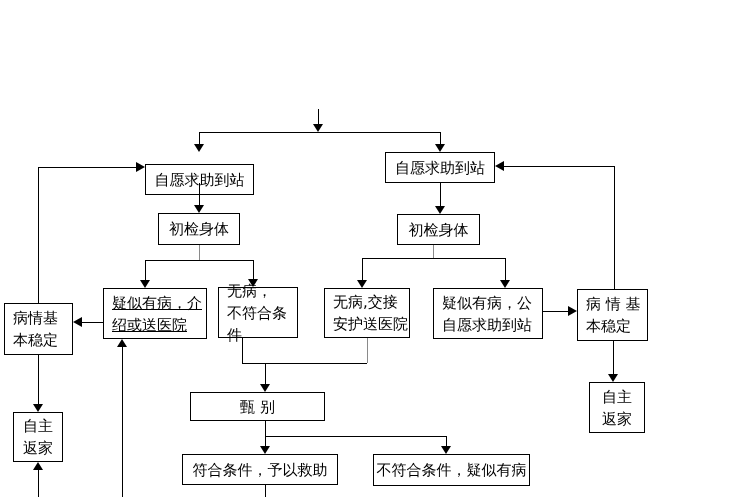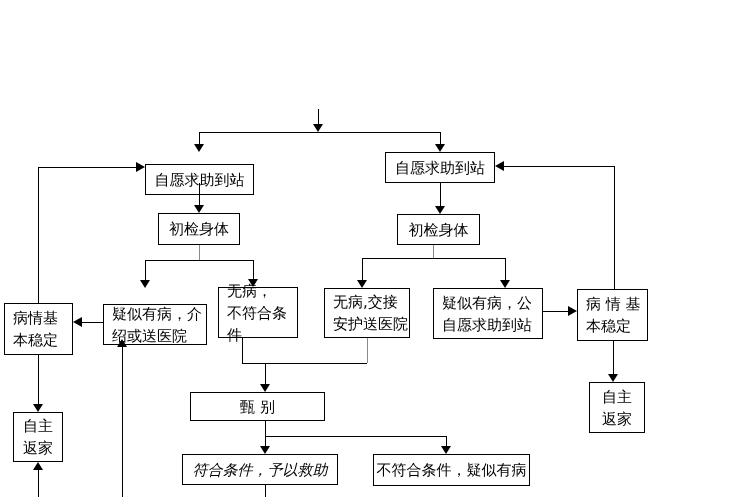--- a/index.html
+++ b/index.html
@@ -25,38 +25,38 @@
 </head>
 <body>
 
 <div id="canvas">
 
 
   <div class="node" style="left:145px;top:164px;width:109px;height:31px;"><span>自愿求助到站</span></div>
   <div class="node" style="left:385px;top:152px;width:110px;height:31px;"><span>自愿求助到站</span></div>
   <div class="node" style="left:158px;top:213px;width:82px;height:32px;"><span>初检身体</span></div>
   <div class="node" style="left:397px;top:214px;width:83px;height:31px;"><span>初检身体</span></div>
-  <div class="node la" style="left:103px;top:304px;width:104px;height:41px;"><span>疑似有病，介
+  <div class="node la" style="left:103px;top:288px;width:104px;height:51px;text-decoration:underline;"><span>疑似有病，介
 绍或送医院</span></div>
   <div class="node la" style="left:218px;top:287px;width:80px;height:51px;"><span>无病，
 不符合条件</span></div>
   <div class="node la" style="left:324px;top:288px;width:86px;height:50px;"><span>无病,交接
 安护送医院</span></div>
   <div class="node la" style="left:433px;top:288px;width:110px;height:51px;"><span>疑似有病，公
 自愿求助到站</span></div>
   <div class="node la" style="left:4px;top:303px;width:69px;height:52px;"><span>病情基
 本稳定</span></div>
   <div class="node la" style="left:577px;top:289px;width:71px;height:52px;"><span>病 情 基
 本稳定</span></div>
   <div class="node" style="left:13px;top:412px;width:50px;height:50px;"><span>自主
 返家</span></div>
   <div class="node" style="left:589px;top:382px;width:56px;height:51px;"><span>自主
 返家</span></div>
   <div class="node" style="left:190px;top:392px;width:135px;height:29px;"><span>甄    别</span></div>
-  <div class="node" style="left:182px;top:454px;width:156px;height:31px;font-style:italic;"><span>符合条件，予以救助</span></div>
+  <div class="node" style="left:182px;top:454px;width:156px;height:31px;"><span>符合条件，予以救助</span></div>
   <div class="node" style="left:373px;top:454px;width:157px;height:32px;"><span>不符合条件，疑似有病</span></div>
 
   <div class="vl" style="left:318px;top:109px;height:16px;"></div>
   <div class="vl" style="left:199px;top:132px;height:13px;"></div>
   <div class="vl" style="left:440px;top:132px;height:13px;"></div>
   <div class="vl" style="left:199px;top:183px;height:23px;"></div>
   <div class="vl" style="left:440px;top:183px;height:24px;"></div>
   <div class="vl gray" style="left:199px;top:245px;height:15px;"></div>
   <div class="vl gray" style="left:433px;top:245px;height:13px;"></div>
   <div class="vl" style="left:145px;top:260px;height:21px;"></div>

